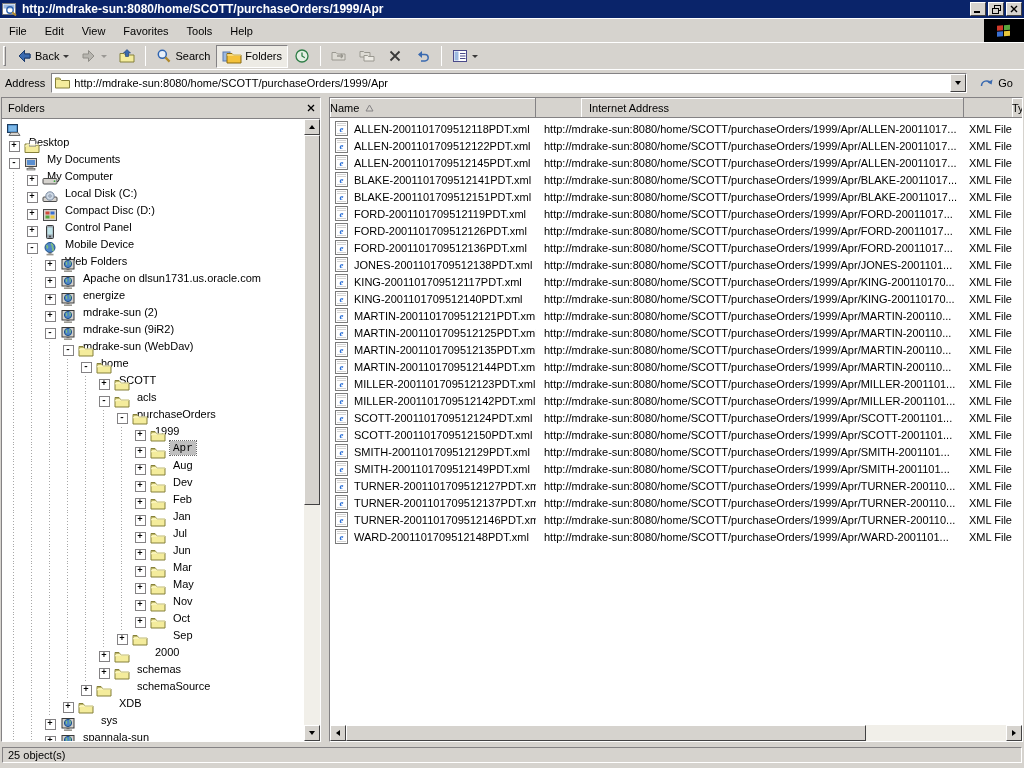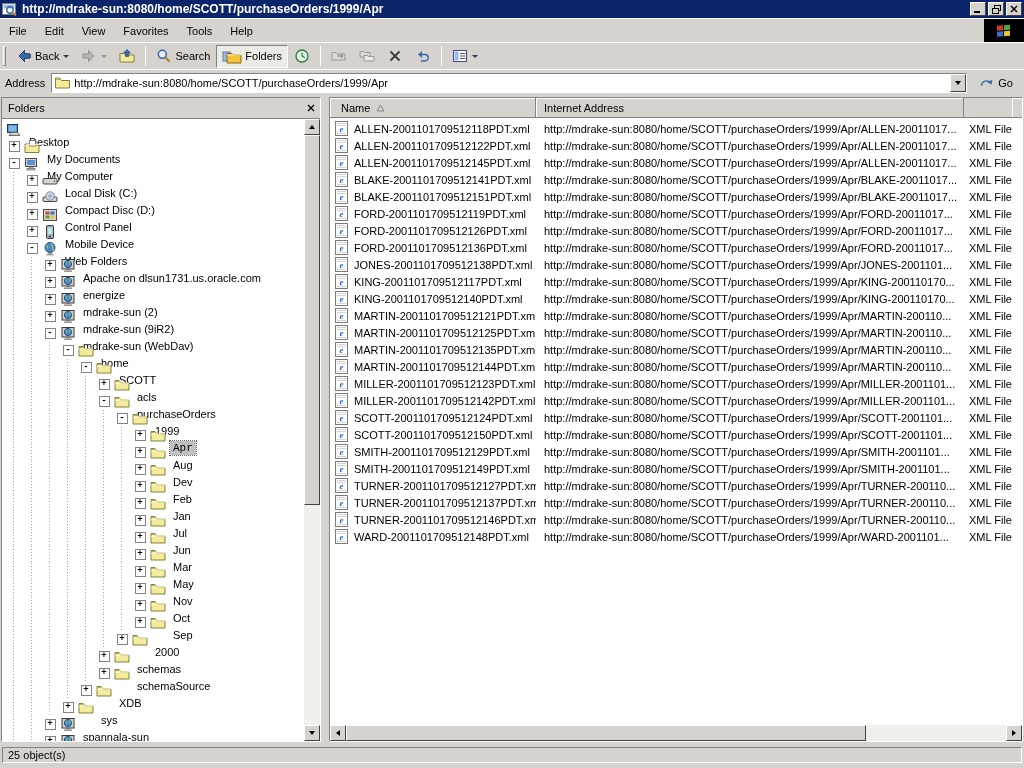--- a/index.html
+++ b/index.html
@@ -63,21 +63,21 @@
   .arr-up { width:0;height:0;border-left:3px solid transparent;border-right:3px solid transparent;border-bottom:4px solid #000; }
   .arr-dn { width:0;height:0;border-left:3px solid transparent;border-right:3px solid transparent;border-top:4px solid #000; }
   .arr-lf { width:0;height:0;border-top:3px solid transparent;border-bottom:3px solid transparent;border-right:4px solid #000; }
   .arr-rt { width:0;height:0;border-top:3px solid transparent;border-bottom:3px solid transparent;border-left:4px solid #000; }
 
   .splitter { width:8px; flex:none; }
 
   
   .list-pane { flex:1; display:flex; flex-direction:column; overflow:hidden; }
   .lp-header { display:grid; grid-template-columns:206px 428px 1fr; height:20px; background:#d6d3ce; border-bottom:1px solid #848284; flex:none; }
-  .col-h { display:flex; align-items:center; gap:6px; padding:0 11px; border-right:1px solid #848284; box-shadow:inset 1px 1px 0 #fff; overflow:hidden; white-space:nowrap; }
+  .col-h { display:flex; align-items:center; gap:6px; padding:0 0; border-right:1px solid #848284; box-shadow:inset 1px 1px 0 #fff; overflow:hidden; white-space:nowrap; }
   .lp-body { flex:1; overflow:hidden; background:#fff; padding-top:2px; }
   .file-row { display:grid; grid-template-columns:206px 428px 1fr; height:17px; align-items:center; }
   .f-name { display:flex; align-items:center; gap:5px; padding-left:4px; white-space:nowrap; overflow:hidden; }
   .f-icon { width:15px; height:15px; flex:none; }
   .f-addr { padding-left:8px; white-space:nowrap; overflow:hidden; }
   .f-type { padding-left:5px; white-space:nowrap; }
   .h-track { flex:1; }
 
   
   .statusbar { height:26px; background:#d6d3ce; display:flex; align-items:center; padding:1px 2px; flex:none; }
@@ -841,21 +841,21 @@
     <div class="splitter"></div>
 
     <div class="pane list-pane">
       <div class="lp-header">
         <span class="col-h">
           <span>Name</span>
           <span><svg width="9" height="8" viewBox="0 0 9 8">
                 <path d="M4.5 1 L8 7 H1 Z" fill="#d6d3ce" stroke="#848284"></path>
               </svg></span>
         </span>
-        <span class="col-h" style="padding-left:8px;">
+        <span class="col-h" style="padding-left:8px;margin-left:45px;">
           <span>Internet Address</span>
         </span>
         <span class="col-h" style="border-right:none;margin-left:48px;">
           <span>Type</span>
         </span>
       </div>
       <div class="lp-body" id="file-rows">
           <div class="file-row">
             <span class="f-name">
               <span class="f-icon"><svg width="15" height="15" viewBox="0 0 15 15">

